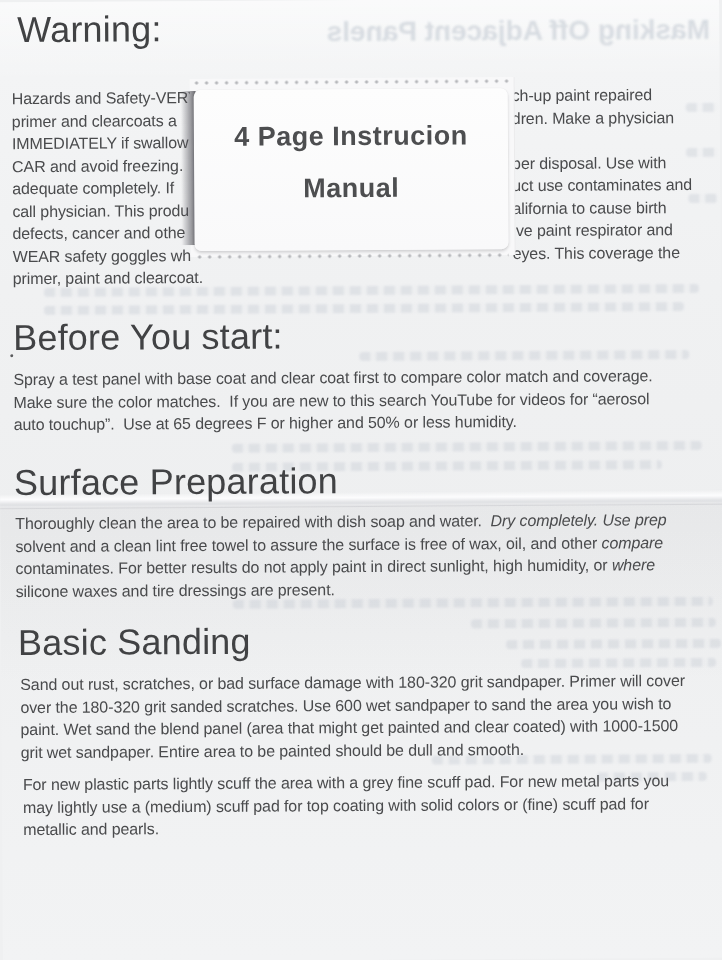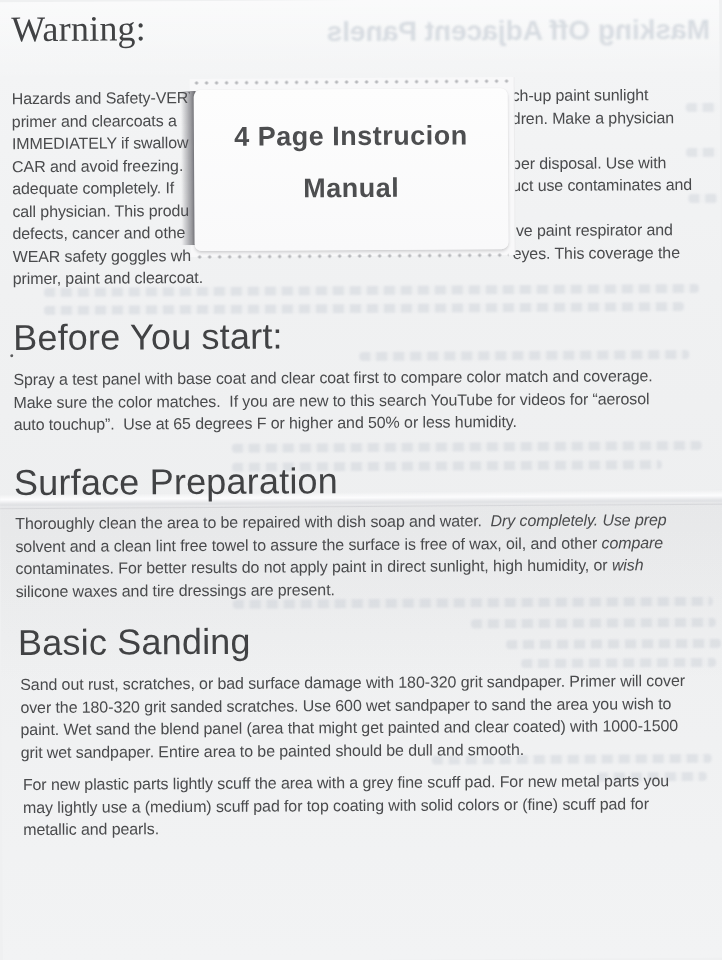--- a/index.html
+++ b/index.html
@@ -52,21 +52,21 @@
   #sticker{position:absolute;left:196px;top:89px;width:314px;height:161px;z-index:6;
     background:linear-gradient(180deg,#fdfdfd,#f9f9fa);
     border-radius:7px;
     box-shadow:0 2px 3px rgba(40,40,45,0.18),0 0 1px rgba(0,0,0,0.12);}
   .sticker-line{position:absolute;left:0;width:100%;text-align:center;
     font-weight:700;font-size:27px;color:#4d4e50;letter-spacing:0.5px;}
   #sticker-line1{top:32px;}
   #sticker-line2{top:84px;}
   #stray-dot{position:absolute;left:11px;top:352px;width:3px;height:3px;border-radius:50%;background:#5a5b5d;}
   
-  #warning-heading{left:14px;top:8px;font-family:Liberation Serif, serif;}
+  #warning-heading{left:20px;top:8px;}
   #warning-para{left:14px;top:86px;width:700px;z-index:1;}
   #before-heading{left:14px;top:316px;}
   #before-para{left:14px;top:367px;width:700px;}
   #surface-heading{left:14px;top:461px;}
   #surface-para{left:15px;top:511px;width:700px;}
   #sanding-heading{left:17px;top:621px;}
   #sanding-para1{left:19px;top:672px;width:700px;}
   #sanding-para2{left:21px;top:772px;width:700px;}
 </style>
 </head>
@@ -87,26 +87,26 @@
   <div class="ghost" style="top:641px;left:505px;width:215px;"></div>
   <div class="ghost" style="top:660px;left:520px;width:195px;"></div>
   <div class="ghost" style="top:756px;left:430px;width:280px;"></div>
   <div class="ghost" style="top:774px;left:595px;width:110px;"></div>
   <div class="ghost" style="top:105px;left:688px;width:32px;"></div>
   <div class="ghost" style="top:150px;left:688px;width:32px;"></div>
   <div class="ghost" style="top:196px;left:690px;width:30px;"></div>
 
   <div class="heading" id="warning-heading">Warning:</div>
   <div class="para" id="warning-para">
-      <div class="wline"><span class="wl">Hazards and Safety-VERY</span><span class="wr">ch-up paint sunlight</span></div>
+      <div class="wline"><span class="wl">Hazards and Safety-VERY</span><span class="wr">ch-up paint repaired</span></div>
       <div class="wline"><span class="wl">primer and clearcoats a</span><span class="wr">dren. Make a physician</span></div>
       <div class="wline"><span class="wl">IMMEDIATELY if swallow</span></div>
       <div class="wline"><span class="wl">CAR and avoid freezing.</span><span class="wr">per disposal. Use with</span></div>
       <div class="wline"><span class="wl">adequate completely. If</span><span class="wr">uct use contaminates and</span></div>
-      <div class="wline"><span class="wl">call physician. This produ</span></div>
+      <div class="wline"><span class="wl">call physician. This produ</span><span class="wr">alifornia to cause birth</span></div>
       <div class="wline"><span class="wl">defects, cancer and othe</span><span class="wr">ive paint respirator and</span></div>
       <div class="wline"><span class="wl">WEAR safety goggles wh</span><span class="wr">eyes. This coverage the</span></div>
       <div class="wline"><span class="wl">primer, paint and clearcoat.</span><span class="wr"></span></div>
     </div>
 
   <div class="crease"></div>
 
   <div id="sticker-backing"></div>
   <div class="perf" id="perf-top"></div>
   <div class="perf" id="perf-bottom"></div>
@@ -121,21 +121,21 @@
   <div class="para" id="before-para">
       <div class="tline">Spray a test panel with base coat and clear coat first to compare color match and coverage.</div>
       <div class="tline">Make sure the color matches.  If you are new to this search YouTube for videos for “aerosol</div>
       <div class="tline">auto touchup”.  Use at 65 degrees F or higher and 50% or less humidity.</div>
     </div>
 
   <div class="heading" id="surface-heading">Surface Preparation</div>
   <div class="para" id="surface-para">
       <div class="tline"><span>Thoroughly clean the area to be repaired with dish soap and water.  </span><span class="it">Dry completely. Use prep</span></div>
       <div class="tline"><span>solvent and a clean lint free towel to assure the surface is free of wax, oil, and other </span><span class="it">compare</span></div>
-      <div class="tline"><span>contaminates. For better results do not apply paint in direct sunlight, high humidity, or </span><span class="it">wish</span></div>
+      <div class="tline"><span>contaminates. For better results do not apply paint in direct sunlight, high humidity, or </span><span class="it">where</span></div>
       <div class="tline"><span>silicone waxes and tire dressings are present.</span></div>
     </div>
 
   <div class="heading" id="sanding-heading">Basic Sanding</div>
   <div class="para" id="sanding-para1">
       <div class="tline">Sand out rust, scratches, or bad surface damage with 180-320 grit sandpaper. Primer will cover</div>
       <div class="tline">over the 180-320 grit sanded scratches. Use 600 wet sandpaper to sand the area you wish to</div>
       <div class="tline">paint. Wet sand the blend panel (area that might get painted and clear coated) with 1000-1500</div>
       <div class="tline">grit wet sandpaper. Entire area to be painted should be dull and smooth.</div>
     </div>

